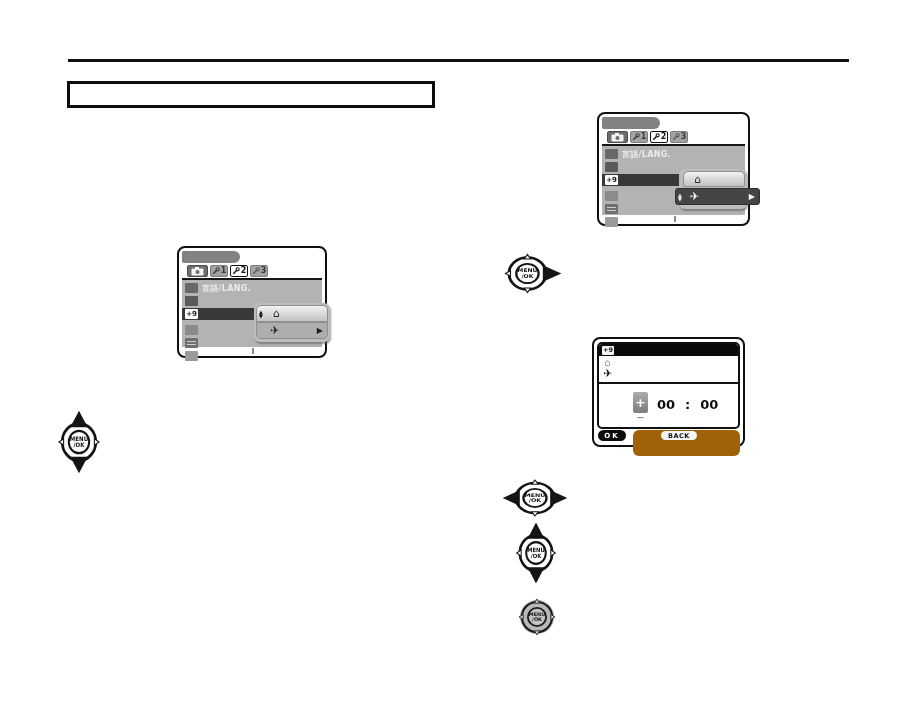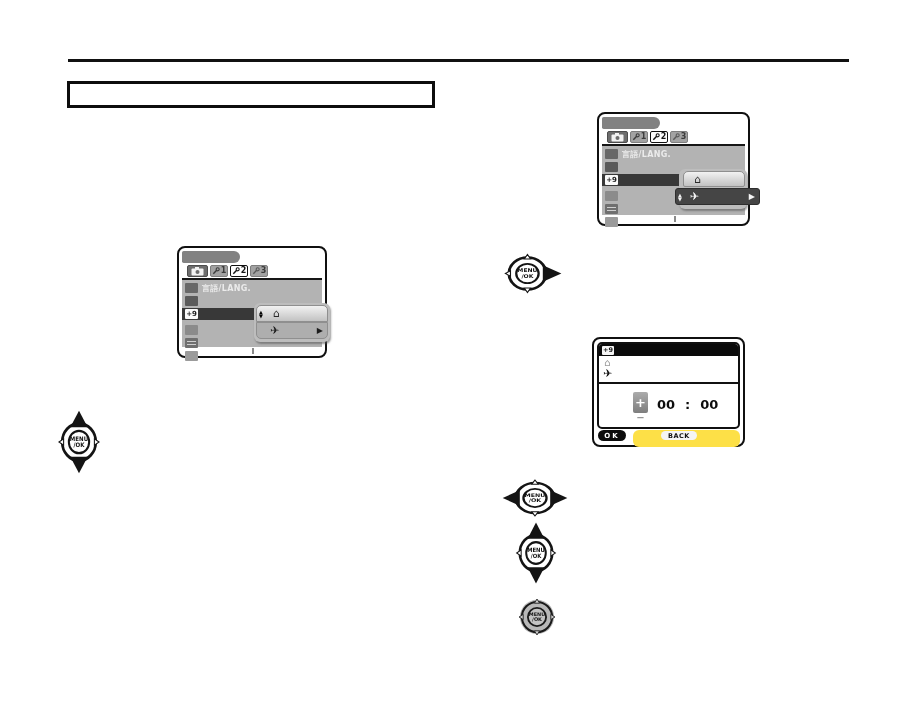--- a/index.html
+++ b/index.html
@@ -50,21 +50,21 @@
   .ttitle{left:0;right:0;top:0;height:12px;background:#0a0a0a;}
   .ttitle-icon{left:3px;top:1.5px;width:12px;height:9px;background:#f5f5f5;border-radius:1px;display:flex;align-items:center;justify-content:center;font-size:6.5px;font-weight:bold;color:#161616;}
   .thome{left:5px;top:14px;font-size:10px;color:#9a9a9a;line-height:1;}
   .tplane{left:4px;top:24px;font-size:11px;color:#141414;line-height:1;}
   .tdivider{left:0;right:0;top:38px;height:2px;background:#111;}
   .pm-box{left:34px;top:48px;width:15px;height:21px;border-radius:2px;background:linear-gradient(#ababab,#7e7e7e);display:flex;align-items:center;justify-content:center;color:#fff;font-size:13px;font-weight:bold;}
   .pm-minus{left:34px;top:69px;width:15px;text-align:center;font-size:10px;font-weight:bold;color:#8f8f8f;line-height:1;}
   .ttime{left:58px;top:53px;font-size:13px;font-weight:bold;color:#0d0d0d;display:flex;gap:10px;}
   .tbar{left:3px;right:3px;bottom:3px;height:12px;}
   .ok-pill{left:1px;top:0;width:28px;height:11px;background:#0c0c0c;border-radius:6px;display:flex;align-items:center;justify-content:center;color:#fff;font-size:7px;font-weight:bold;letter-spacing:2px;}
-  .back-bar{left:36px;right:0;top:0;height:17px;background:#fde047;border-radius:6px;}
+  .back-bar{left:36px;right:0;top:0;height:26px;background:#a16207;border-radius:6px;}
   .back-pill{left:28px;top:1px;width:36px;height:9px;background:#f5f5f5;border-radius:5px;display:flex;align-items:center;justify-content:center;color:#111;font-size:6.5px;font-weight:bold;letter-spacing:.5px;}
 
   
   .dpad text{font-family:"DejaVu Sans","Liberation Sans",sans-serif;font-weight:bold;fill:#111;}
   .btn-ud-left{left:50px;top:410px;}
   .btn-right{left:498px;top:246px;}
   .btn-lr{left:502px;top:472px;}
   .btn-ud-right{left:508px;top:522px;}
   .btn-press{left:511px;top:591px;}
 </style>

